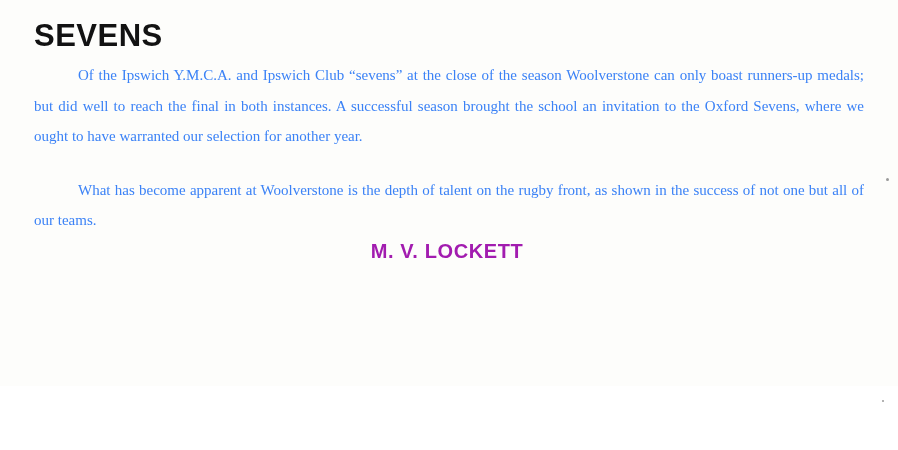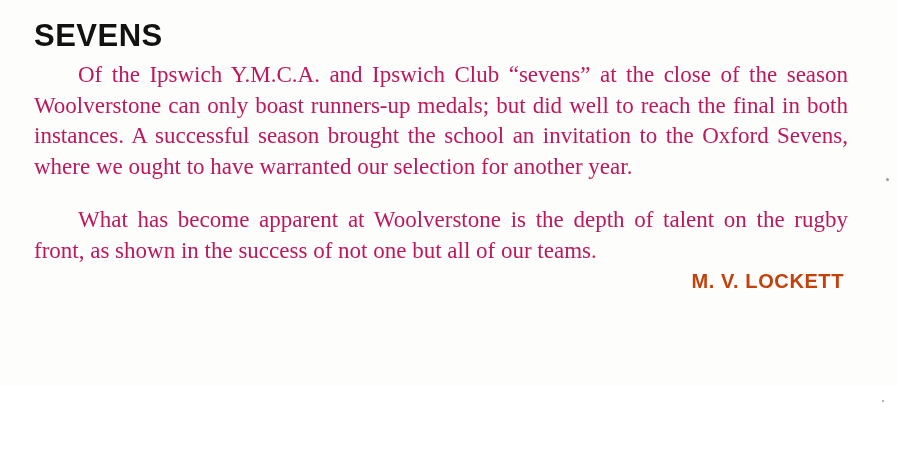--- a/index.html
+++ b/index.html
@@ -12,21 +12,21 @@
     height: 450px;
     overflow: hidden;
     font-family: "Liberation Serif", serif;
     color: #0a0a0a;
   }
   .page {
     position: relative;
     width: 898px;
     height: 386px;
     box-sizing: border-box;
-    padding: 18px 50px 0 34px;
+    padding: 18px 34px 0 34px;
     background: #fdfdfb;
   }
   .header {
     display: flex;
     align-items: baseline;
     justify-content: space-between;
     margin: 0 0 6px 0;
   }
   .header-title {
     font-family: "Liberation Sans", sans-serif;
@@ -40,41 +40,41 @@
     font-weight: bold;
     font-size: 30px;
     letter-spacing: 0.5px;
     color: #121212;
   }
   .body-text {
     margin-top: 6px;
   }
   .para {
     font-family: "Liberation Serif", serif;
-    font-size: 23px;
+    font-size: 15px;
     line-height: 30.5px;
     text-align: justify;
     text-justify: inter-word;
     margin: 0 0 3px 0;
     text-indent: 44px;
-    color: #be185d;
+    color: #3b82f6;
     -webkit-font-smoothing: none;
   }
   .para.p2, .para.p3 {
     margin-top: 23px;
   }
   .signature {
     margin-top: 4px;
-    text-align: right;
+    text-align: center;
     padding-right: 4px;
     font-family: "Liberation Sans", sans-serif;
     font-weight: bold;
     font-size: 20px;
     letter-spacing: 0.6px;
-    color: #c2410c;
+    color: #a21caf;
   }
   .speck {
     position: absolute;
     background: #9a9a9a;
     border-radius: 50%;
   }
   .speck-a { right: 9px; top: 178px; width: 3px; height: 3px; }
   .speck-b { right: 14px; top: 400px; width: 2px; height: 2px; }
 </style>
 </head>

